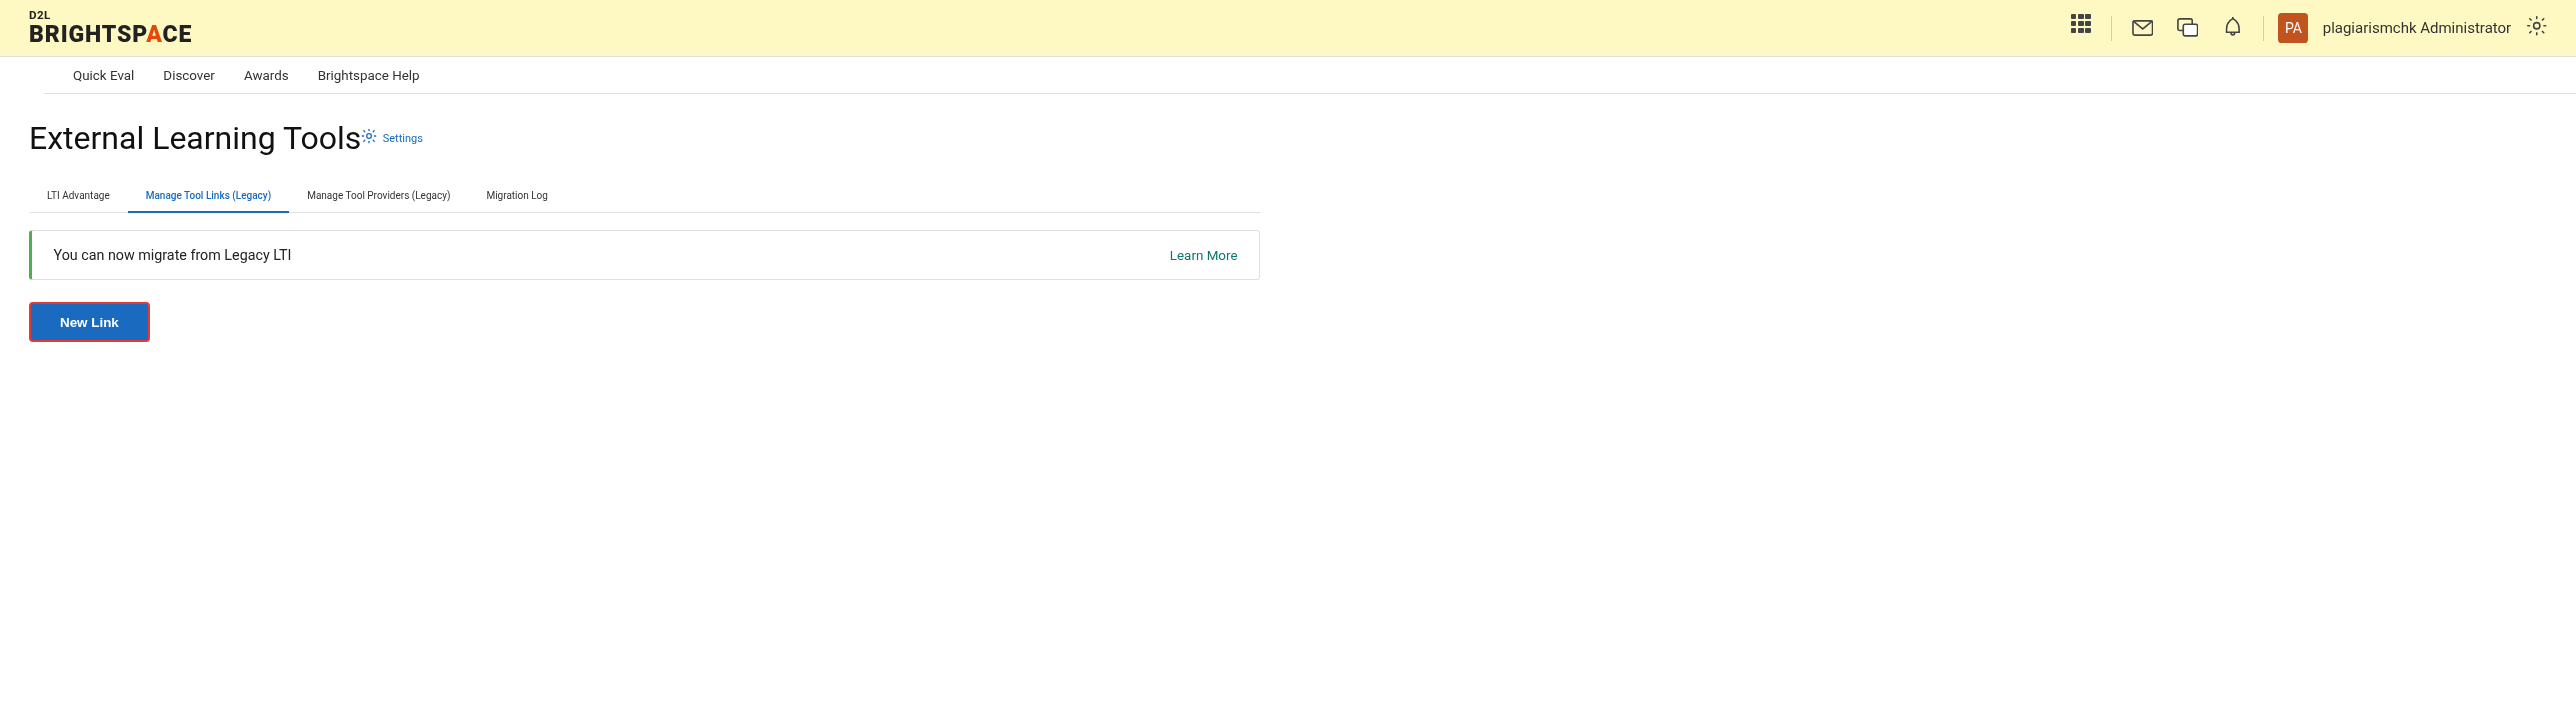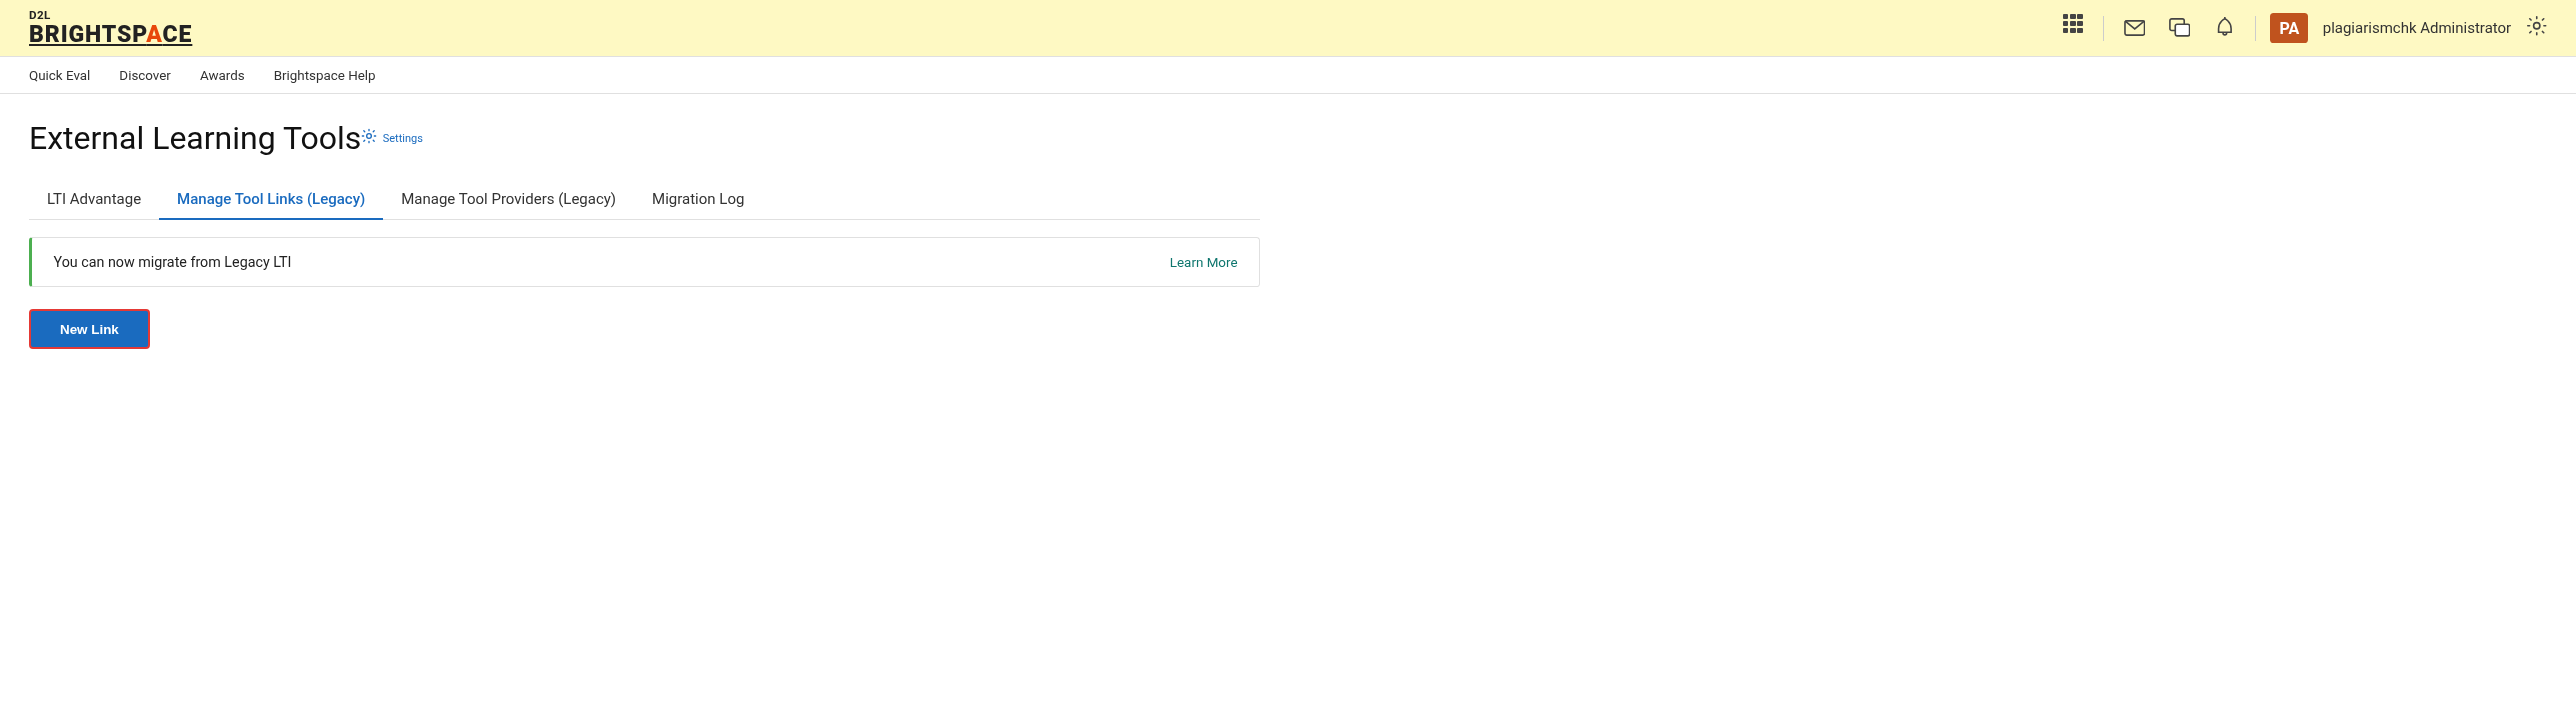--- a/index.html
+++ b/index.html
@@ -29,21 +29,20 @@
       font-weight: 700;
       color: #222;
       letter-spacing: 0.4px;
     }
     .logo-brightspace {
       font-size: 23px;
       font-weight: 900;
       color: #222;
       letter-spacing: 0.9px;
       text-transform: uppercase;
-      text-decoration: underline;
     }
     .logo-brightspace .logo-a {
       color: #e8470a;
     }
     .nav-right {
       display: flex;
       align-items: center;
       gap: 14.3px;
     }
     .nav-icon-group {
@@ -62,24 +61,24 @@
       cursor: pointer;
       display: flex;
       align-items: center;
       justify-content: center;
       width: 29px;
       height: 29px;
     }
     .avatar-badge {
       background: #c0531e;
       color: #fff;
-      font-weight: 700;
-      font-size: 16px;
+      font-weight: 400;
+      font-size: 14px;
       border-radius: 3.6px;
-      width: 38px;
+      width: 30px;
       height: 30px;
       display: flex;
       align-items: center;
       justify-content: center;
     }
     .admin-name {
       font-size: 15px;
       color: #333;
     }
     .gear-icon {
@@ -89,20 +88,21 @@
     }
 
     
     .secondary-nav {
       display: flex;
       align-items: center;
       gap: 29px;
       padding: 10.7px 29px;
       border-bottom: 0.9px solid #e0e0e0;
       background: #fff;
+      margin-left: 44px;
     }
     .secondary-nav a {
       text-decoration: none;
       color: #333;
       font-size: 13.4px;
     }
 
     
     .page-content {
       padding: 25px 29px 36px 29px;
@@ -138,21 +138,21 @@
     
     .tabs {
       display: flex;
       align-items: center;
       gap: 0;
       border-bottom: 0.9px solid #e0e0e0;
       margin-bottom: 0;
     }
     .tab {
       padding: 10.7px 18px;
-      font-size: 15px;
+      font-size: 10px;
       color: #333;
       cursor: pointer;
       border-bottom: 2.7px solid transparent;
       margin-bottom: -0.9px;
       white-space: nowrap;
     }
     .tab.active {
       color: #1a6bbf;
       border-bottom: 2.7px solid #1a6bbf;
       font-weight: 500;

